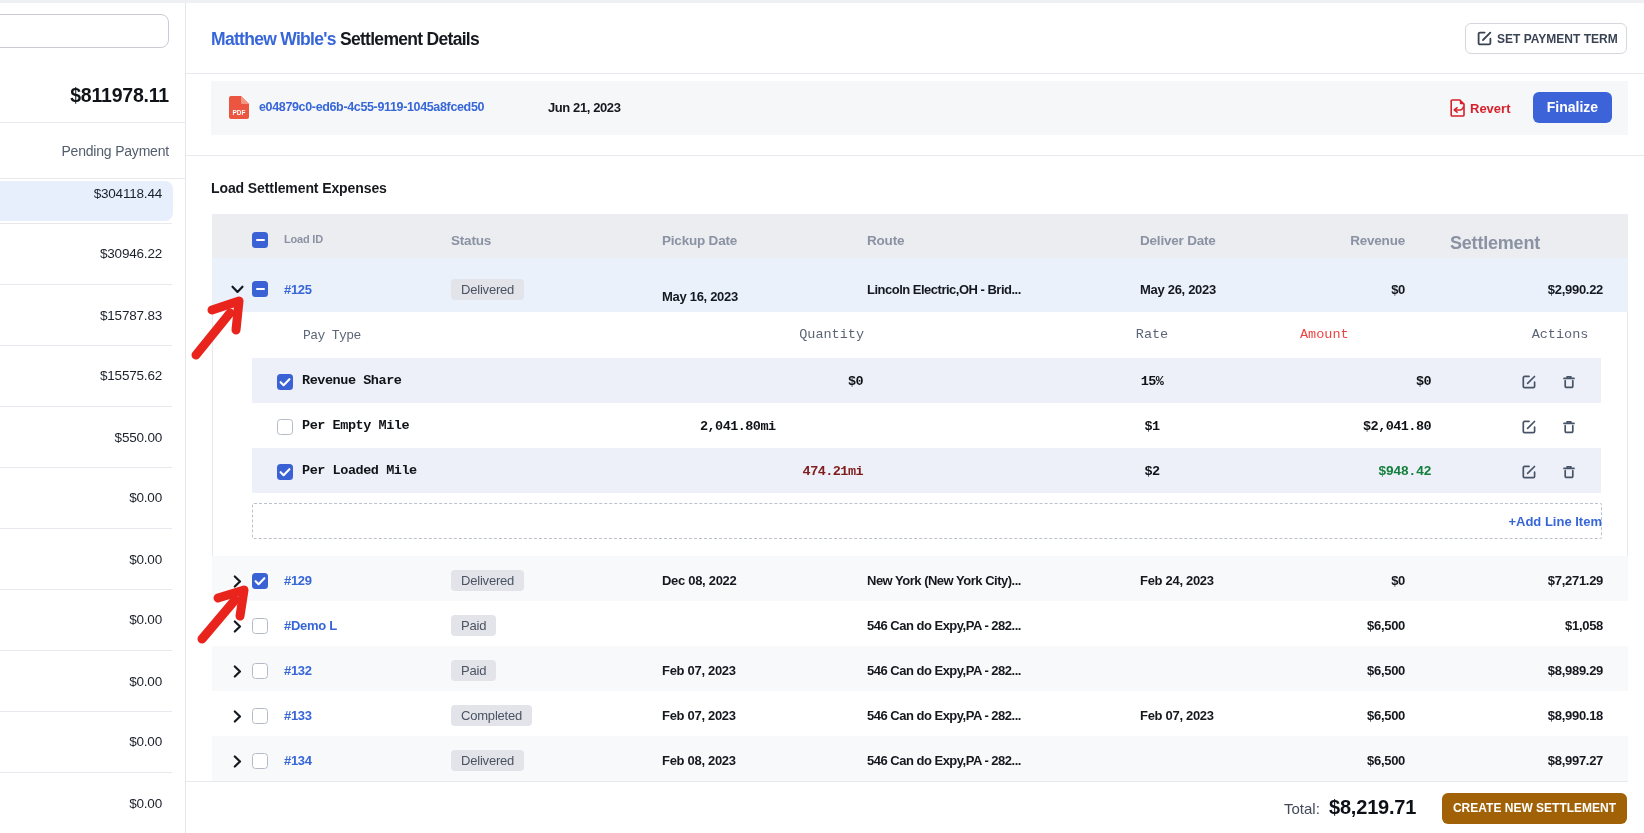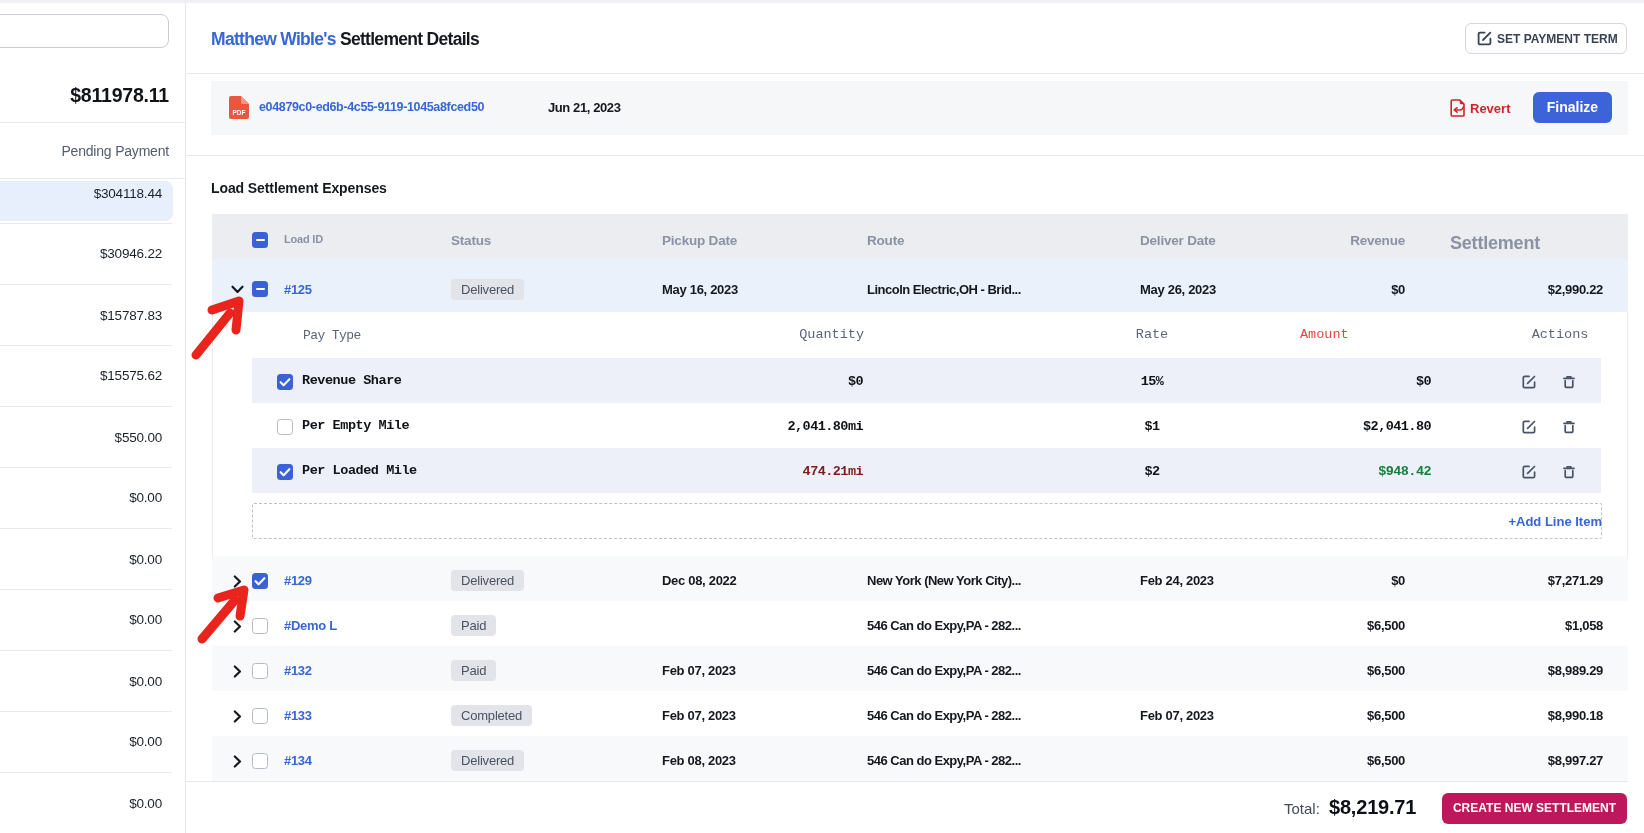--- a/index.html
+++ b/index.html
@@ -88,21 +88,21 @@
 <div class="abs bold" style="left:1450px;top:233px;width:153px;text-align:left;font-size:18px;letter-spacing:-.2px;color:#8a92a3">Settlement</div>
 <div class="abs" style="left:212px;top:258px;width:1416px;height:54px;background:#eaf1fb"></div>
 <svg class="abs" style="left:230px;top:282px" width="15" height="15" viewBox="0 0 15 15">
       <path d="M2.5 4.7 L7.5 9.9 L12.5 4.7" stroke="#15181e" stroke-width="2.2" fill="none" stroke-linecap="round" stroke-linejoin="round"></path>
     </svg>
 <div class="cb cb-f" style="left:252px;top:281px;width:16px;height:16px">
       <div style="position:absolute;left:3.5px;top:6.8px;width:9px;height:2.6px;background:#fff;border-radius:1px"></div>
     </div>
 <div class="cell bold blue" style="left:284px;top:282px">#125</div>
 <div class="chip" style="left:451px;top:279px">Delivered</div>
-<div class="cell bold" style="left:662px;top:282px">May 16, 2023</div>
+<div class="cell bold" style="left:662px;top:289px">May 16, 2023</div>
 <div class="cell bold" style="left:867px;top:282px;letter-spacing:-.5px">Lincoln Electric,OH - Brid...</div>
 <div class="cell bold" style="left:1140px;top:282px">May 26, 2023</div>
 <div class="cell bold" style="left:1280px;top:282px;width:125px;text-align:right">$0</div>
 <div class="cell bold" style="left:1450px;top:282px;width:153px;text-align:right">$2,990.22</div>
 <div class="abs" style="left:212px;top:312px;width:1px;height:244px;background:#e7e9ee"></div>
 <div class="abs" style="left:1627px;top:312px;width:1px;height:244px;background:#e7e9ee"></div>
 <div class="abs serif" style="left:303px;top:328px;font-size:13px;letter-spacing:-.6px;color:#5c6577">Pay Type</div>
 <div class="abs serif" style="left:700px;top:327px;width:164px;text-align:right;font-size:13.5px;color:#5c6577">Quantity</div>
 <div class="abs serif" style="left:1092px;top:327px;width:120px;text-align:center;font-size:13.5px;color:#5c6577">Rate</div>
 <div class="abs serif" style="left:1300px;top:327px;width:131px;font-size:13.5px;color:#ef4444">Amount</div>
@@ -121,21 +121,21 @@
       <path d="M12.6 7.2 V11.4 A1.3 1.3 0 0 1 11.3 12.7 H2.6 A1.3 1.3 0 0 1 1.3 11.4 V2.7 A1.3 1.3 0 0 1 2.6 1.4 H7" stroke="#475467" stroke-width="1.7" fill="none" stroke-linecap="round"></path>
       <path d="M5.6 8.4 L12.5 1.5" stroke="#475467" stroke-width="1.7" fill="none" stroke-linecap="round"></path>
     </svg>
 <svg class="abs" style="left:1562px;top:375px" width="14" height="14" viewBox="0 0 14 14">
       <path d="M2.0 3.4 H12.0" stroke="#475467" stroke-width="1.7" fill="none" stroke-linecap="round"></path>
       <path d="M5.2 3.1 V1.9 H8.8 V3.1" stroke="#475467" stroke-width="1.6" fill="none"></path>
       <path d="M3.2 5.7 V11.2 A1.2 1.2 0 0 0 4.4 12.4 H9.6 A1.2 1.2 0 0 0 10.8 11.2 V5.7" stroke="#475467" stroke-width="1.7" fill="none" stroke-linecap="round"></path>
     </svg>
 <div class="cb cb-e" style="left:277px;top:419px;width:16px;height:16px"></div>
 <div class="abs serif bold" style="left:302px;top:418px;font-size:13.5px;letter-spacing:-.45px;color:#101318">Per Empty Mile</div>
-<div class="abs serif bold" style="left:700px;top:419px;width:163px;text-align:right;font-size:13.5px;letter-spacing:-.55px;color:#101318">2,041.80mi</div>
+<div class="abs serif bold" style="left:700px;top:419px;width:163px;font-size:13.5px;letter-spacing:-.55px;color:#101318">2,041.80mi</div>
 <div class="abs serif bold" style="left:1092px;top:419px;width:120px;text-align:center;font-size:13.5px;letter-spacing:-.55px;color:#101318">$1</div>
 <div class="abs serif bold" style="left:1300px;top:419px;width:131px;text-align:right;font-size:13.5px;letter-spacing:-.55px;color:#101318">$2,041.80</div>
 <svg class="abs" style="left:1522px;top:420px" width="14" height="14" viewBox="0 0 14 14">
       <path d="M12.6 7.2 V11.4 A1.3 1.3 0 0 1 11.3 12.7 H2.6 A1.3 1.3 0 0 1 1.3 11.4 V2.7 A1.3 1.3 0 0 1 2.6 1.4 H7" stroke="#475467" stroke-width="1.7" fill="none" stroke-linecap="round"></path>
       <path d="M5.6 8.4 L12.5 1.5" stroke="#475467" stroke-width="1.7" fill="none" stroke-linecap="round"></path>
     </svg>
 <svg class="abs" style="left:1562px;top:420px" width="14" height="14" viewBox="0 0 14 14">
       <path d="M2.0 3.4 H12.0" stroke="#475467" stroke-width="1.7" fill="none" stroke-linecap="round"></path>
       <path d="M5.2 3.1 V1.9 H8.8 V3.1" stroke="#475467" stroke-width="1.6" fill="none"></path>
       <path d="M3.2 5.7 V11.2 A1.2 1.2 0 0 0 4.4 12.4 H9.6 A1.2 1.2 0 0 0 10.8 11.2 V5.7" stroke="#475467" stroke-width="1.7" fill="none" stroke-linecap="round"></path>
@@ -215,21 +215,21 @@
 <div class="cb cb-e" style="left:252px;top:753px;width:16px;height:16px"></div>
 <div class="cell bold blue" style="left:284px;top:753px">#134</div>
 <div class="chip" style="left:451px;top:750px">Delivered</div>
 <div class="cell bold" style="left:662px;top:753px">Feb 08, 2023</div>
 <div class="cell bold" style="left:867px;top:753px;letter-spacing:-.5px">546 Can do Expy,PA - 282...</div>
 <div class="cell bold" style="left:1280px;top:753px;width:125px;text-align:right">$6,500</div>
 <div class="cell bold" style="left:1450px;top:753px;width:153px;text-align:right">$8,997.27</div>
 <div class="hline" style="left:186px;top:781px;width:1442px"></div>
 <div class="abs" style="left:1284px;top:800px;font-size:15px;color:#424a57">Total:</div>
 <div class="abs bold" style="left:1329px;top:796px;font-size:20px;letter-spacing:-.2px;color:#0d1117">$8,219.71</div>
-<div class="abs bold" style="left:1442px;top:793px;width:185px;height:31px;background:#be185d;border-radius:6px;color:#fff;font-size:12px;text-align:center;line-height:31px">CREATE NEW SETTLEMENT</div>
+<div class="abs bold" style="left:1442px;top:793px;width:185px;height:31px;background:#a16207;border-radius:6px;color:#fff;font-size:12px;text-align:center;line-height:31px">CREATE NEW SETTLEMENT</div>
 <svg class="abs" style="left:0;top:0;width:1644px;height:833px;pointer-events:none" viewBox="0 0 1644 833">
 <g stroke="#e8241c" stroke-width="9" fill="none" stroke-linecap="round" stroke-linejoin="round">
 <path d="M196 355 L230 313"></path>
 <path d="M212 310 L239 301 L236 330"></path>
 <path d="M202 639 L235 600"></path>
 <path d="M218 598 L244 590 L240 616"></path>
 </g>
     </svg>
 </div>
 </body></html>

